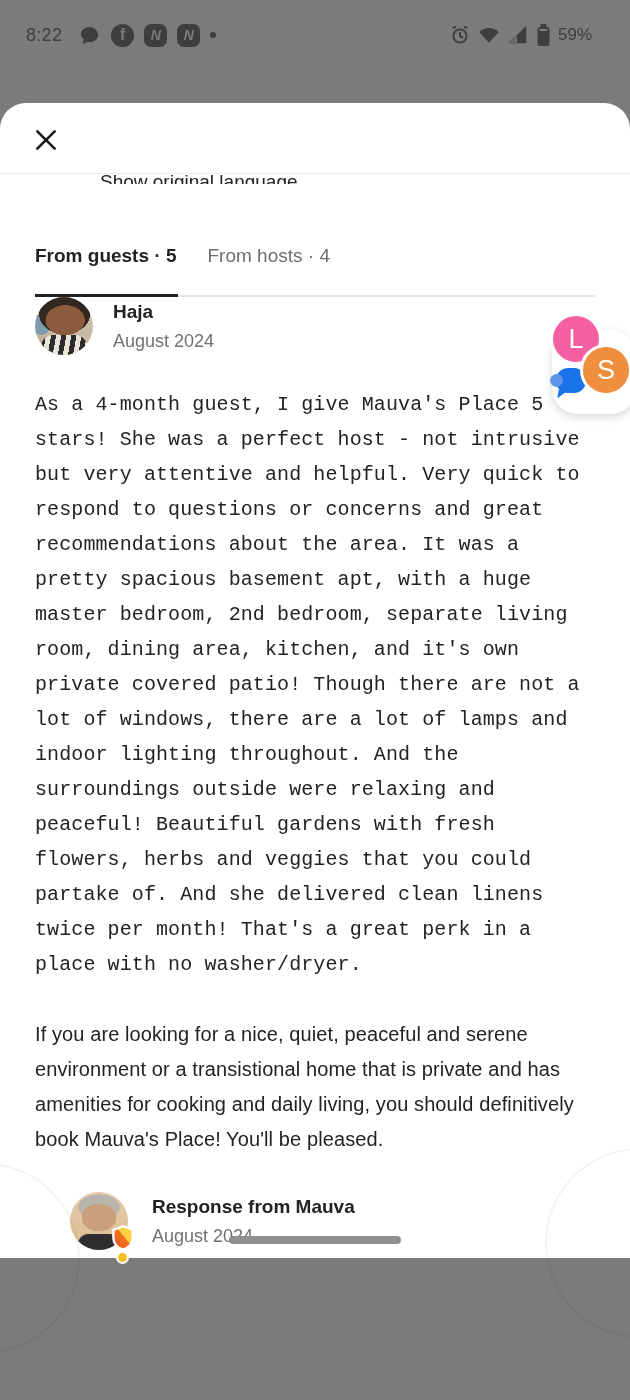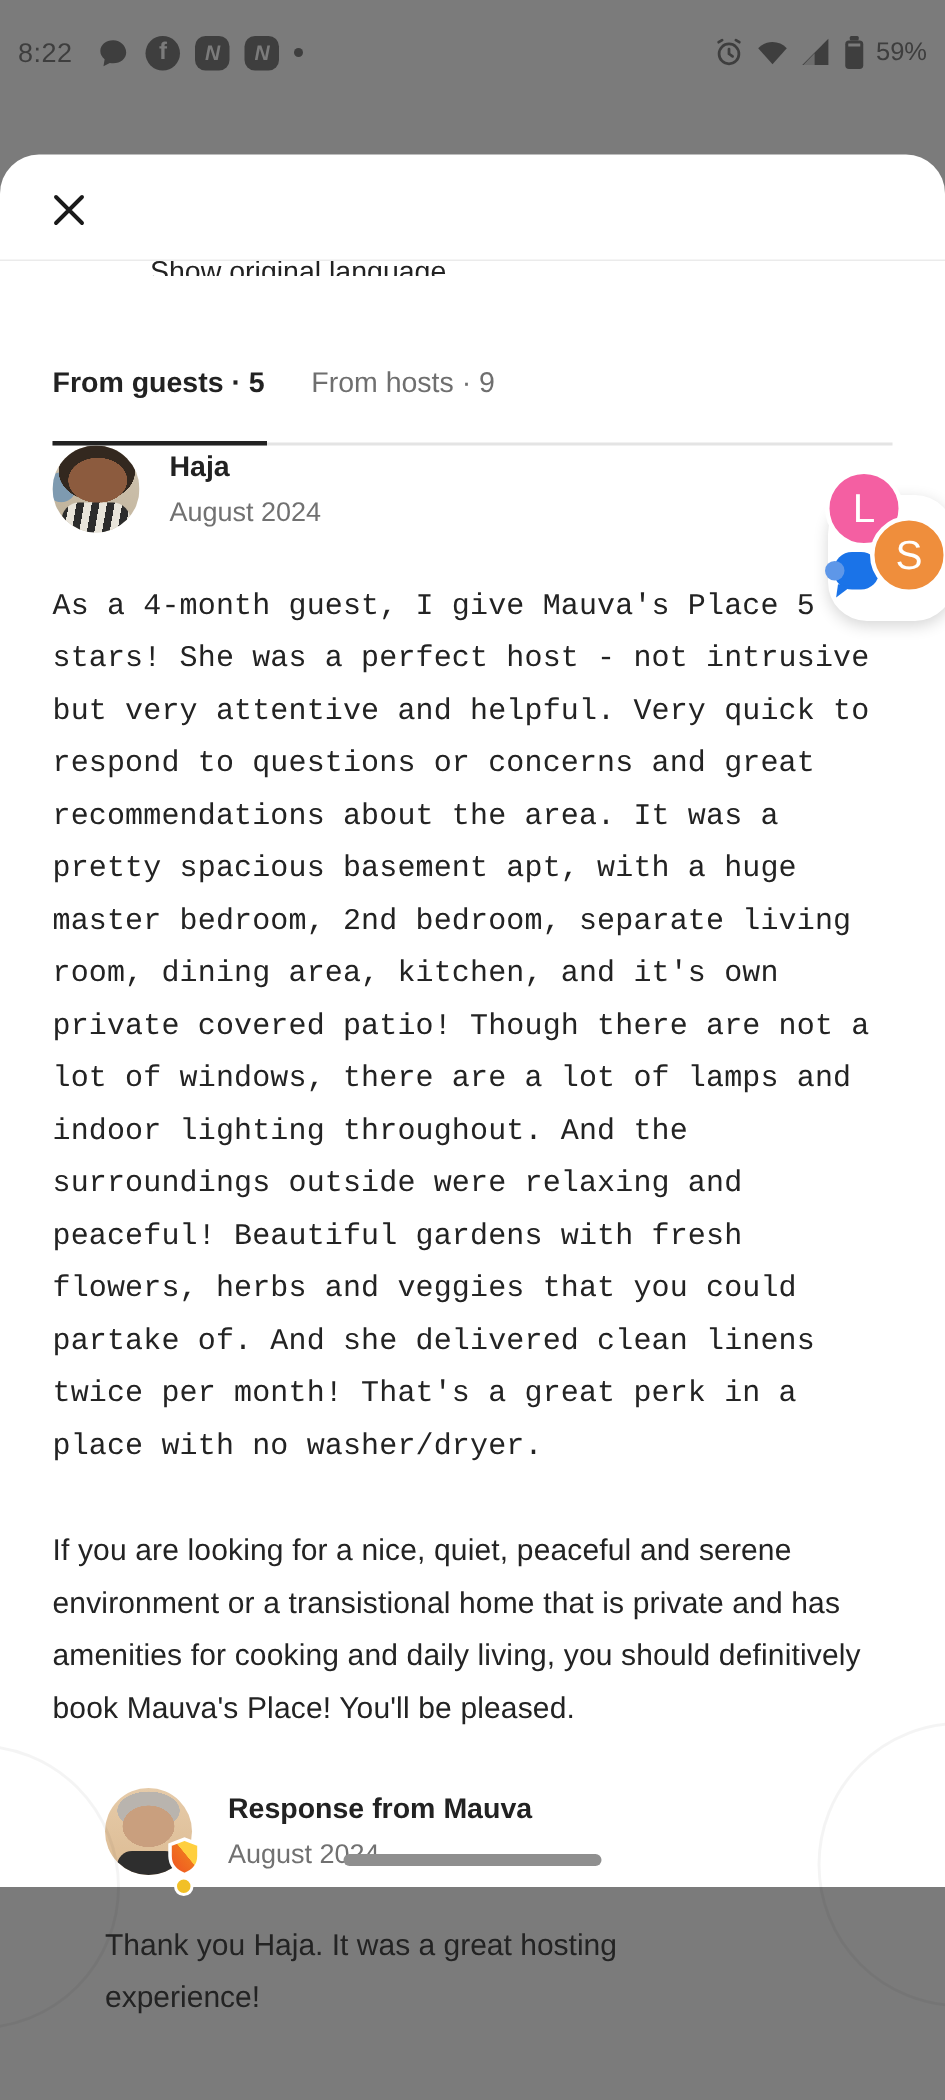--- a/index.html
+++ b/index.html
@@ -6,22 +6,22 @@
   html,body { width:630px; height:1400px; }
   body {
     position:relative; overflow:hidden;
     background:#7b7b7b;
     font-family:"Liberation Sans", sans-serif;
     -webkit-font-smoothing:antialiased;
   }
 
   
   .statusbar {
-    position:absolute; top:12px; left:0; right:0; height:46px;
-    display:flex; align-items:center; padding:0 12px;
+    position:absolute; top:12px; left:0; right:12px; height:46px;
+    display:flex; align-items:center; padding:0 26px;
     color:#3e3e3e;
   }
   .sb-time { font-size:18px; font-weight:500; letter-spacing:.3px; }
   .sb-left { display:flex; align-items:center; gap:10px; margin-left:16px; }
   .sb-right { margin-left:auto; display:flex; align-items:center; gap:7px; }
   .sb-pct { font-size:17px; font-weight:400; }
   .sb-icon { display:block; }
   .app-icon {
     width:23px; height:23px; border-radius:7px; background:#3e3e3e;
     display:flex; align-items:center; justify-content:center;
@@ -213,21 +213,21 @@
     </button>
   </div>
 
   <div class="clipped-link-wrap">
     <span class="clipped-link">Show original language</span>
   </div>
 
   <div class="tabs">
     <div class="tab-labels">
       <button class="tab active">From guests · 5</button>
-      <button class="tab inactive">From hosts · 9</button>
+      <button class="tab inactive">From hosts · 4</button>
     </div>
     <div class="tab-track"></div>
     <div class="tab-indicator"></div>
   </div>
 
   <div class="review">
     <div class="reviewer-row">
       <div class="avatar avatar-haja"></div>
       <div>
         <div class="reviewer-name">Haja</div>
@@ -255,21 +255,20 @@
           </defs>
           <path d="M12 2l9 3.4v7.1c0 5.6-3.8 9.6-9 11.5-5.2-1.9-9-5.9-9-11.5V5.4z" fill="url(#shieldGrad)" stroke="#ffffff" stroke-width="2.2"></path>
         </svg>
         <span class="badge-pin"></span>
       </div>
       <div>
         <div class="response-title">Response from Mauva</div>
         <div class="response-date">August 2024</div>
       </div>
     </div>
-    <p class="response-text">Thank you Haja. It was a great hosting experience!</p>
   </div>
 
   <div class="corner-arc left"></div>
   <div class="corner-arc right"></div>
   <div class="gesture-bar"></div>
 </div>
 
 <div class="chat-cluster">
   <div class="chat-square"></div>
   <div class="msg-bubble"></div>

